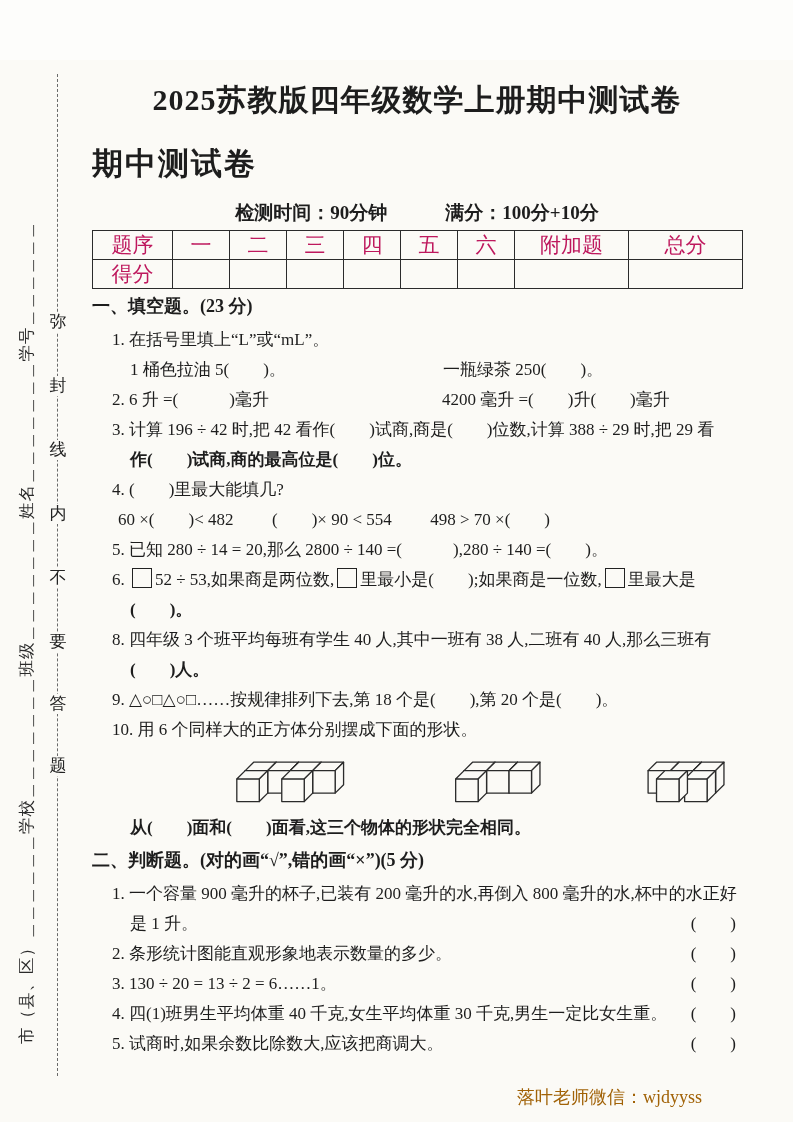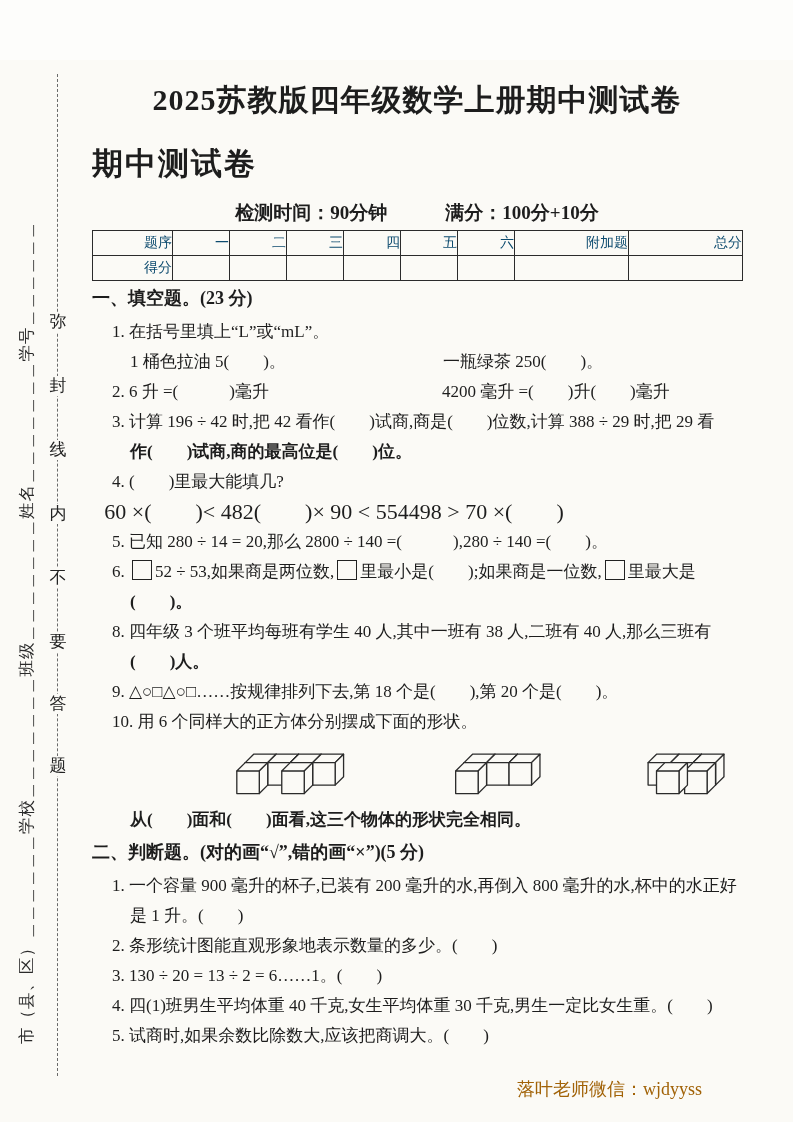--- a/index.html
+++ b/index.html
@@ -25,37 +25,37 @@
     font-size:17px;color:#222;background:#fbfaf6;line-height:20px;
   }
   
   .content{position:absolute;left:92px;top:16px;width:650px;}
   .title{margin:64px 0 0;text-align:center;font-size:30px;font-weight:bold;letter-spacing:1px;}
   .subtitle{margin:22px 0 15px;text-align:left;font-size:31px;font-weight:bold;letter-spacing:2px;}
   .exam-info{margin:14px 0 0;display:flex;justify-content:center;gap:58px;
     font-size:19px;font-weight:bold;}
   table.score{margin-top:4px;width:100%;border-collapse:collapse;table-layout:fixed;}
   table.score td{
-    border:1.6px solid #2b2b2b;height:24px;text-align:right;
-    font-size:14px;padding:0;color:#0c4a6e;
+    border:1.6px solid #2b2b2b;height:24px;text-align:center;
+    font-size:21px;padding:0;color:#be185d;
   }
   .sec-head{margin:4px 0 0;font-size:18px;font-weight:bold;line-height:26px;}
   .questions{margin-top:6px;}
   .q{font-size:17px;line-height:30px;padding-left:20px;white-space:nowrap;}
   .q.cont{padding-left:38px;font-weight:bold;}
   .pair{display:flex;padding-left:38px;font-size:17px;line-height:30px;white-space:nowrap;gap:13px;}
   .pair .lft{width:300px;flex:none;}
   .pair2{display:flex;padding-left:20px;font-size:17px;line-height:30px;white-space:nowrap;}
   .pair2 .lft{width:330px;flex:none;}
-  .trio{display:flex;justify-content:center;padding-left:26px;width:432px;
-    font-size:22px;line-height:30px;white-space:nowrap;}
+  .trio{display:flex;justify-content:space-between;padding-left:26px;width:432px;
+    font-size:17px;line-height:30px;white-space:nowrap;}
   .box{display:inline-block;width:18px;height:18px;border:1.4px solid #222;
     vertical-align:-3px;margin:0 3px;background:#fbfaf6;}
   .cubes{display:flex;align-items:flex-end;gap:62px;padding-left:142px;height:66px;margin-top:2px;}
-  .jrow{display:flex;padding:0 6px 0 20px;
+  .jrow{display:flex;justify-content:space-between;padding:0 6px 0 20px;
     font-size:17px;line-height:30px;white-space:nowrap;}
   .jrow.cont{padding-left:38px;}
   .footer{margin-top:26px;text-align:right;padding-right:40px;font-size:18px;color:#a16207;}
 </style>
 </head>
 <body>
 
 <div class="scan-band"></div>
 
 <div class="fields-strip">市（县、区）＿＿＿＿＿＿学校＿＿＿＿＿＿＿班级＿＿＿＿＿＿＿姓名＿＿＿＿＿＿＿学号＿＿＿＿＿＿</div>

